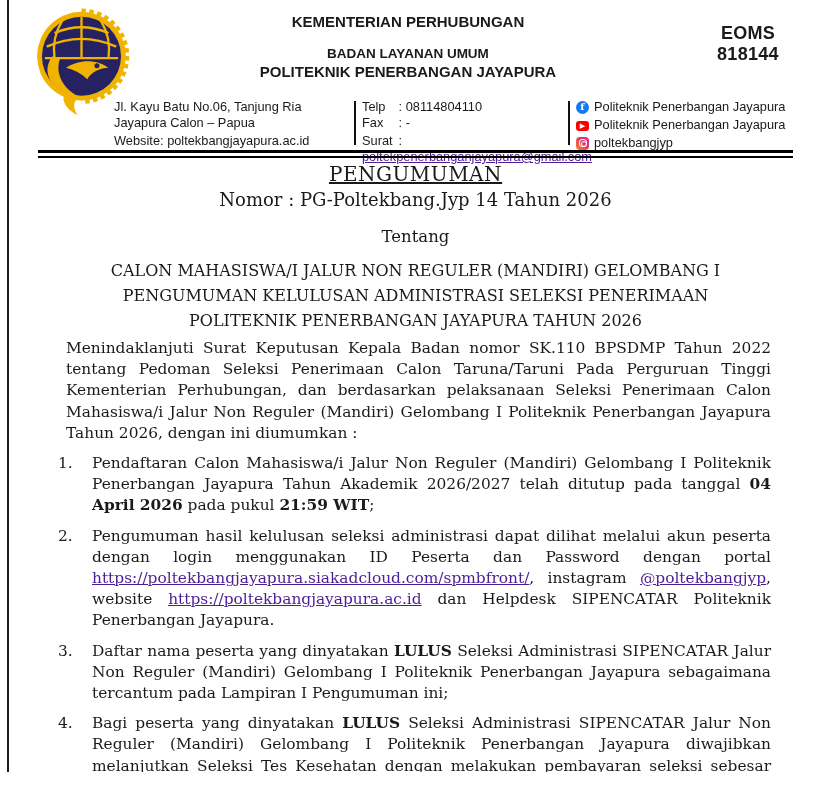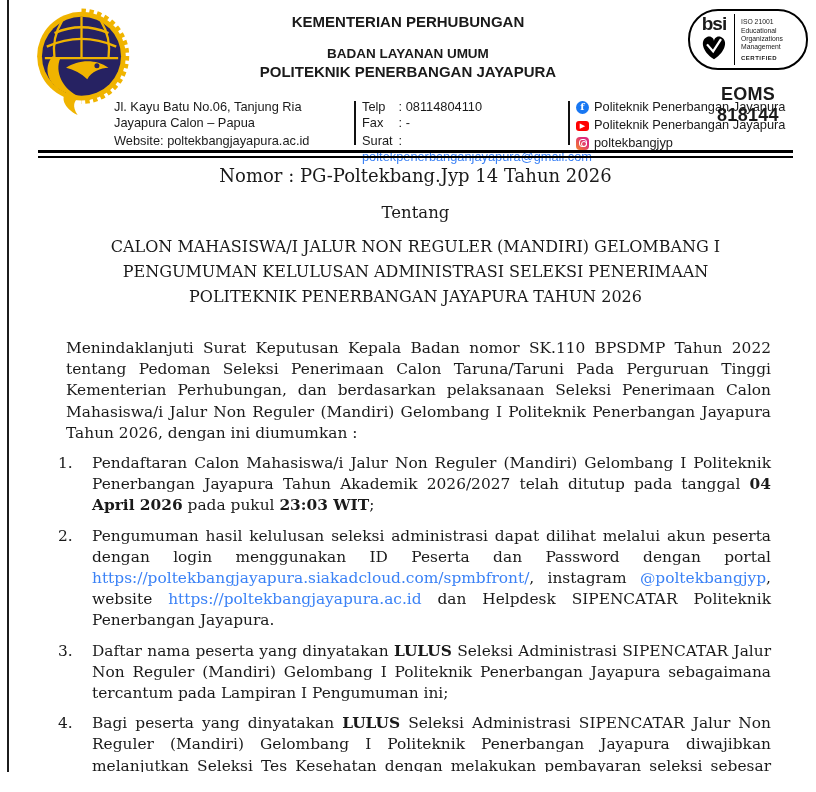--- a/index.html
+++ b/index.html
@@ -28,21 +28,21 @@
 
   .contact{position:absolute;left:114px;top:99px;width:694px;font-size:12.8px;line-height:16px;}
   .c-col{position:absolute;top:0;}
   .c-col1{left:0;width:236px;}
   .c-col2{left:248px;width:210px;}
   .c-col3{left:462px;width:232px;}
   .vline{position:absolute;top:2px;width:1.5px;height:44px;background:#111;}
   .vl1{left:240px;} .vl2{left:454px;}
   .lbl{display:inline-block;width:33px;}
   .weblbl{margin-top:2px;}
-  a.link{color:#3b82f6;cursor:pointer;}
+  a.link{color:#4c1d95;text-decoration:underline;cursor:pointer;}
   .soc-row{display:flex;align-items:center;gap:5px;margin-bottom:2px;}
   .soc-ic{width:13px;height:13px;flex:0 0 13px;display:inline-flex;align-items:center;justify-content:center;}
   .fb{background:#1877f2;border-radius:50%;color:#fff;font-weight:bold;font-size:10px;
       font-family:"DejaVu Serif",serif;}
   .yt{background:#ff0000;border-radius:3px;color:#fff;font-size:7px;height:10px;margin-top:1px;}
   .ig{border-radius:4px;background:linear-gradient(45deg,#f58529,#dd2a7b 70%);position:relative;}
   .ig::before{content:"";position:absolute;inset:2.5px;border:1.2px solid #fff;border-radius:3px;}
   .ig::after{content:"";position:absolute;left:4.5px;top:4.5px;width:4px;height:4px;
              border:1.2px solid #fff;border-radius:50%;}
 
@@ -94,38 +94,20 @@
     </svg>
   </div>
 
   <div class="hdr">
     <div class="l1">KEMENTERIAN PERHUBUNGAN</div>
     <div class="l3">BADAN LAYANAN UMUM</div>
     <div class="l4">POLITEKNIK PENERBANGAN JAYAPURA</div>
   </div>
 
   <div class="bsi">
-    <div class="bsi-pill">
-      <div class="bsi-left">
-        <span class="bsi-word">bsi</span>
-        <span>
-          <svg viewBox="0 0 34 32" width="30" height="28">
-            <path d="M17,30 C3,21 1,8 9,4.5 C13.5,2.6 17,6 17,9.5 C17,6 20.5,2.6 25,4.5 C33,8 31,21 17,30 Z" fill="#000"></path>
-            <path d="M9,13 L16,21 L25,7" fill="none" stroke="#fff" stroke-width="2.6"></path>
-          </svg>
-        </span>
-      </div>
-      <div class="bsi-right">
-        <span class="bsi-line">ISO 21001</span>
-        <span class="bsi-line">Educational</span>
-        <span class="bsi-line">Organizations</span>
-        <span class="bsi-line">Management</span>
-        <span class="bsi-cert">CERTIFIED</span>
-      </div>
-    </div>
     <div class="bsi-code">EOMS 818144</div>
   </div>
 
   <div class="contact">
     <div class="c-col c-col1">
       <div>Jl. Kayu Batu No.06, Tanjung Ria</div>
       <div>Jayapura Calon – Papua</div>
       <div class="weblbl">
         <span>Website:</span>
         <span>poltekbangjayapura.ac.id</span>
@@ -160,35 +142,36 @@
       <div class="soc-row">
         <span class="soc-ic ig"></span>
         <span>poltekbangjyp</span>
       </div>
     </div>
   </div>
 
   <div class="rule"></div>
 
   <div class="title">
+    <div class="t-head">PENGUMUMAN</div>
     <div class="t-nomor">Nomor : PG-Poltekbang.Jyp 14 Tahun 2026</div>
     <div class="t-tentang">Tentang</div>
     <div class="t-subject">
       <div>CALON MAHASISWA/I JALUR NON REGULER (MANDIRI) GELOMBANG I</div>
       <div>PENGUMUMAN KELULUSAN ADMINISTRASI SELEKSI PENERIMAAN</div>
       <div>POLITEKNIK PENERBANGAN JAYAPURA TAHUN 2026</div>
     </div>
   </div>
 
   <div class="doc-body">
     <p class="opening">Menindaklanjuti Surat Keputusan Kepala Badan nomor SK.110 BPSDMP Tahun 2022 tentang Pedoman Seleksi Penerimaan Calon Taruna/Taruni Pada Perguruan Tinggi Kementerian Perhubungan, dan berdasarkan pelaksanaan Seleksi Penerimaan Calon Mahasiswa/i Jalur Non Reguler (Mandiri) Gelombang I Politeknik Penerbangan Jayapura Tahun 2026, dengan ini diumumkan :</p>
 
     <div class="item">
       <span class="num">1.</span>
-      <p><span>Pendaftaran Calon Mahasiswa/i Jalur Non Reguler (Mandiri) Gelombang I Politeknik Penerbangan Jayapura Tahun Akademik 2026/2027 telah ditutup pada tanggal </span><b>04 April 2026</b><span> pada pukul </span><b>23:03 WIT</b><span>;</span></p>
+      <p><span>Pendaftaran Calon Mahasiswa/i Jalur Non Reguler (Mandiri) Gelombang I Politeknik Penerbangan Jayapura Tahun Akademik 2026/2027 telah ditutup pada tanggal </span><b>04 April 2026</b><span> pada pukul </span><b>21:59 WIT</b><span>;</span></p>
     </div>
 
     <div class="item">
       <span class="num">2.</span>
       <p><span>Pengumuman hasil kelulusan seleksi administrasi dapat dilihat melalui akun peserta dengan login menggunakan ID Peserta dan Password dengan portal </span><a class="link">https://poltekbangjayapura.siakadcloud.com/spmbfront/</a><span>, instagram </span><a class="link">@poltekbangjyp</a><span>, website </span><a class="link">https://poltekbangjayapura.ac.id</a><span> dan Helpdesk SIPENCATAR Politeknik Penerbangan Jayapura.</span></p>
     </div>
 
     <div class="item">
       <span class="num">3.</span>
       <p><span>Daftar nama peserta yang dinyatakan </span><b>LULUS</b><span> Seleksi Administrasi SIPENCATAR Jalur Non Reguler (Mandiri) Gelombang I Politeknik Penerbangan Jayapura sebagaimana tercantum pada Lampiran I Pengumuman ini;</span></p>

